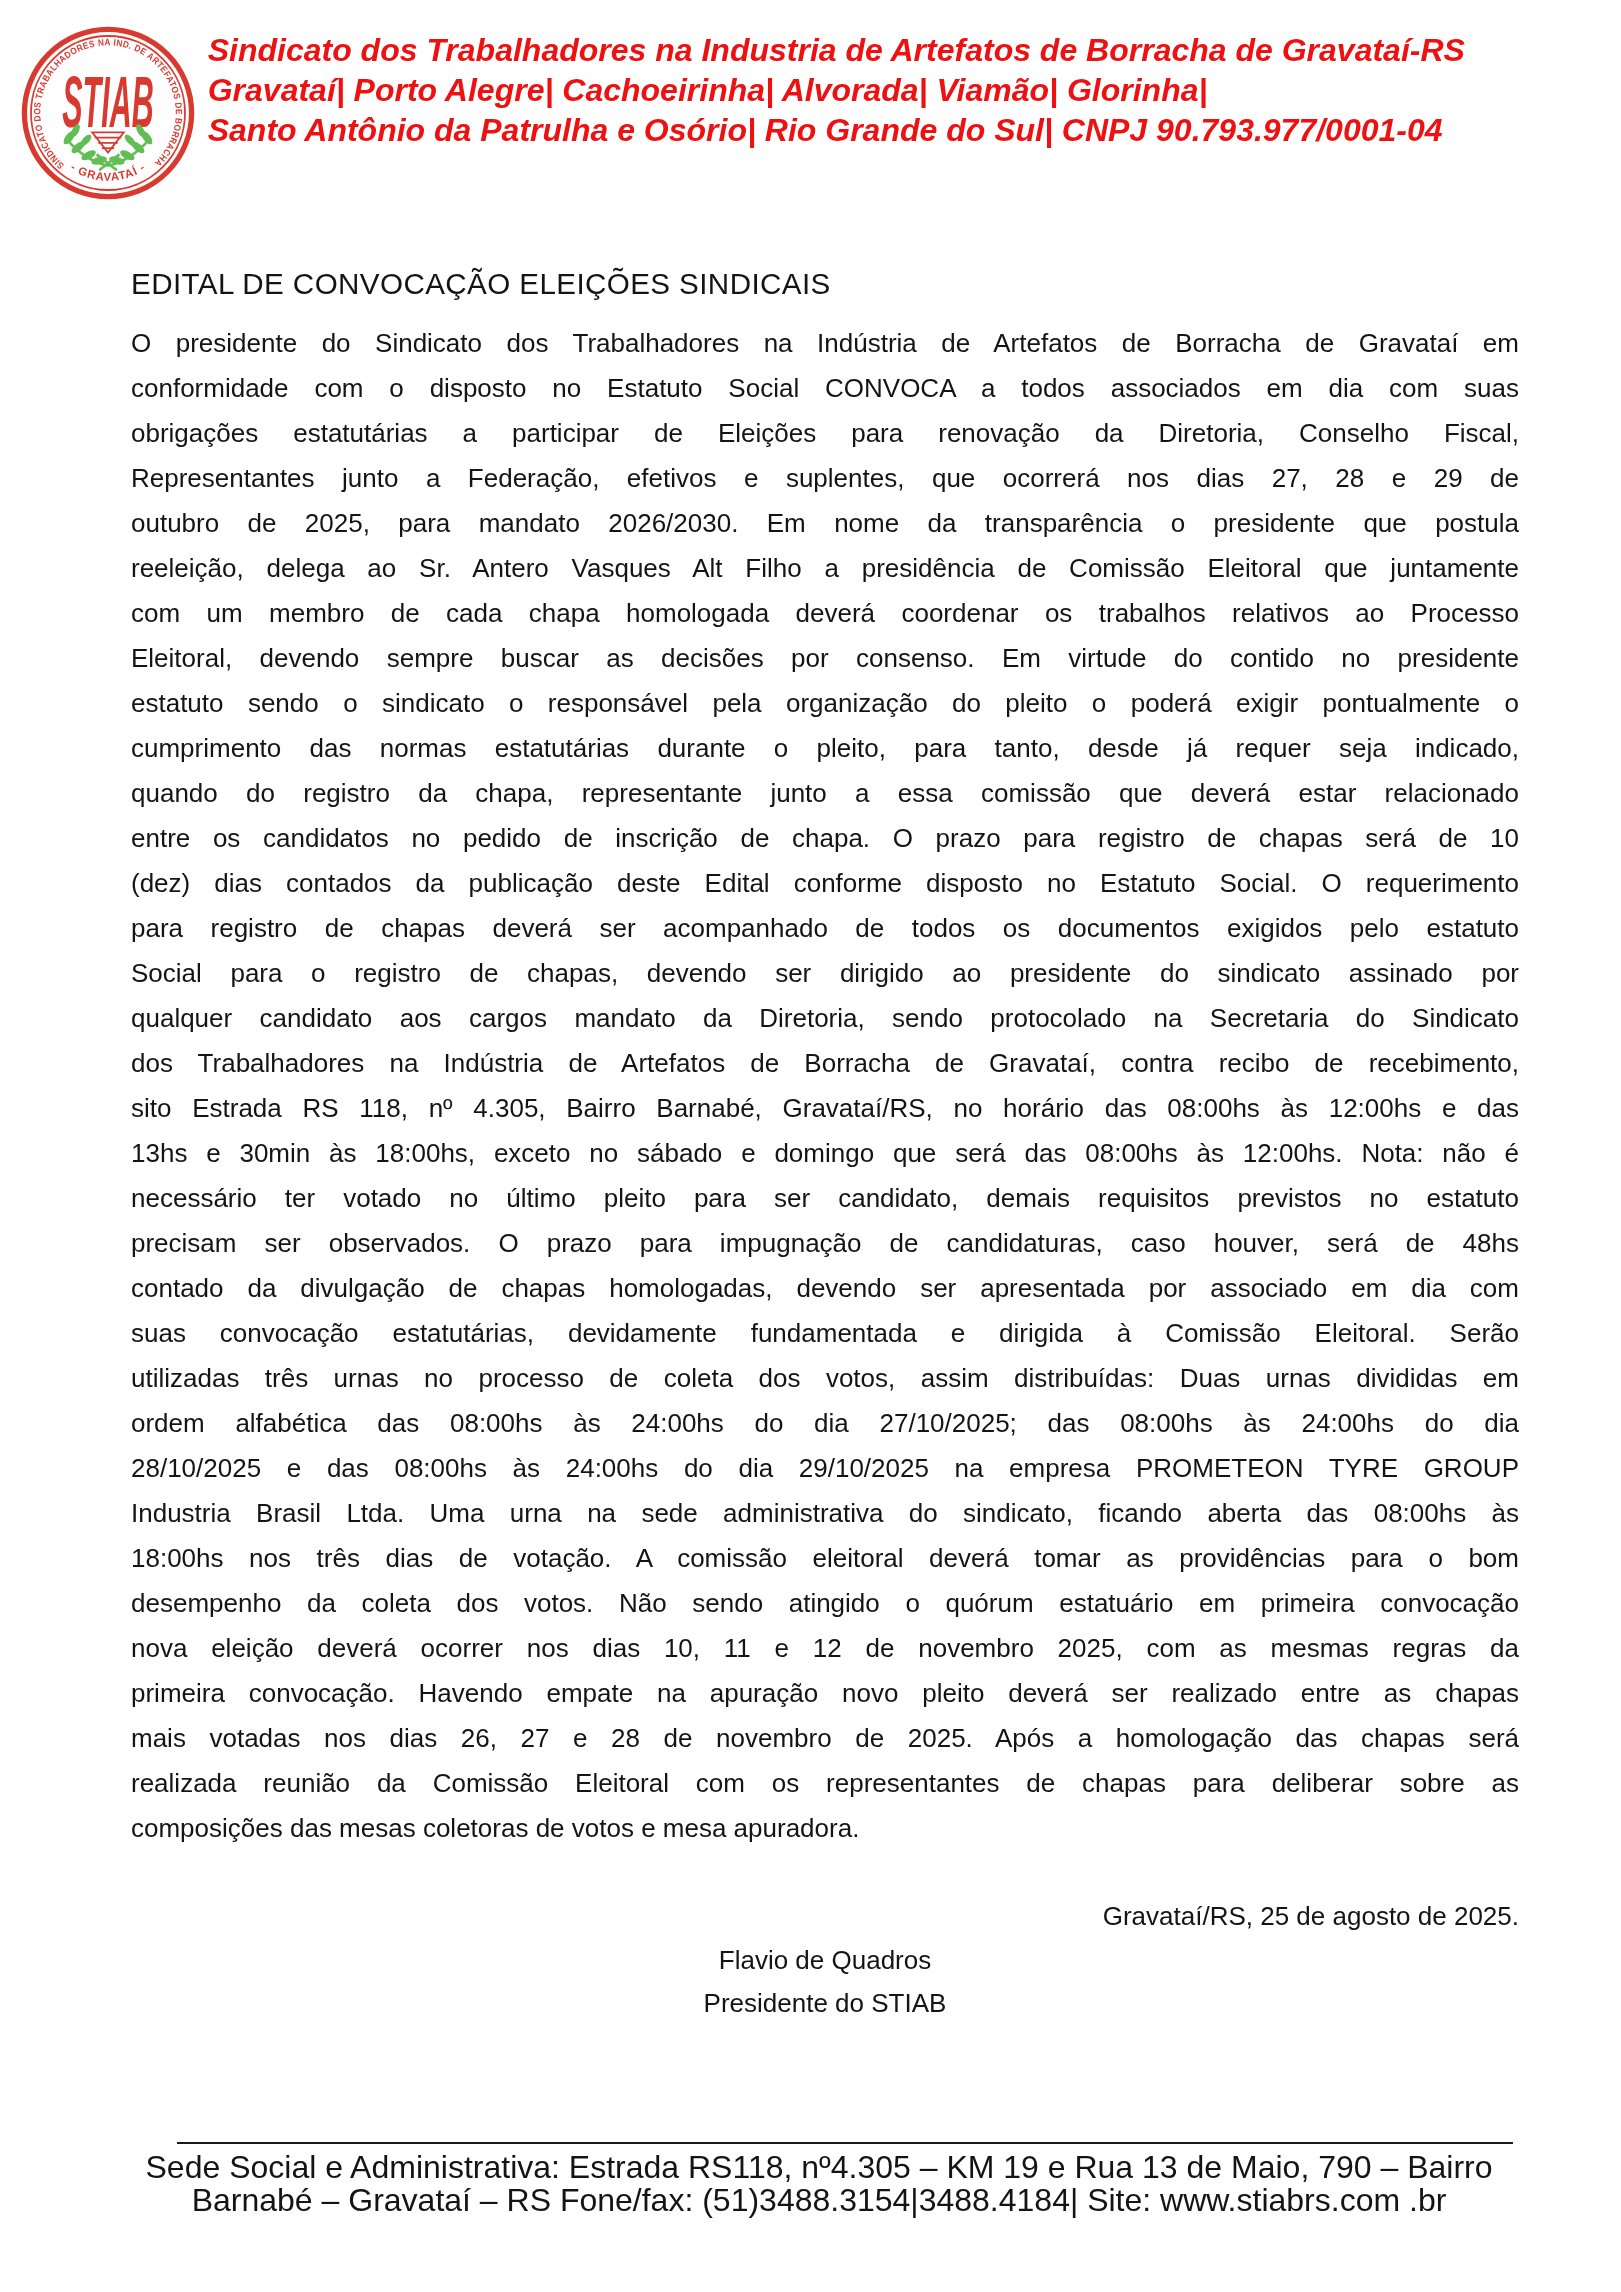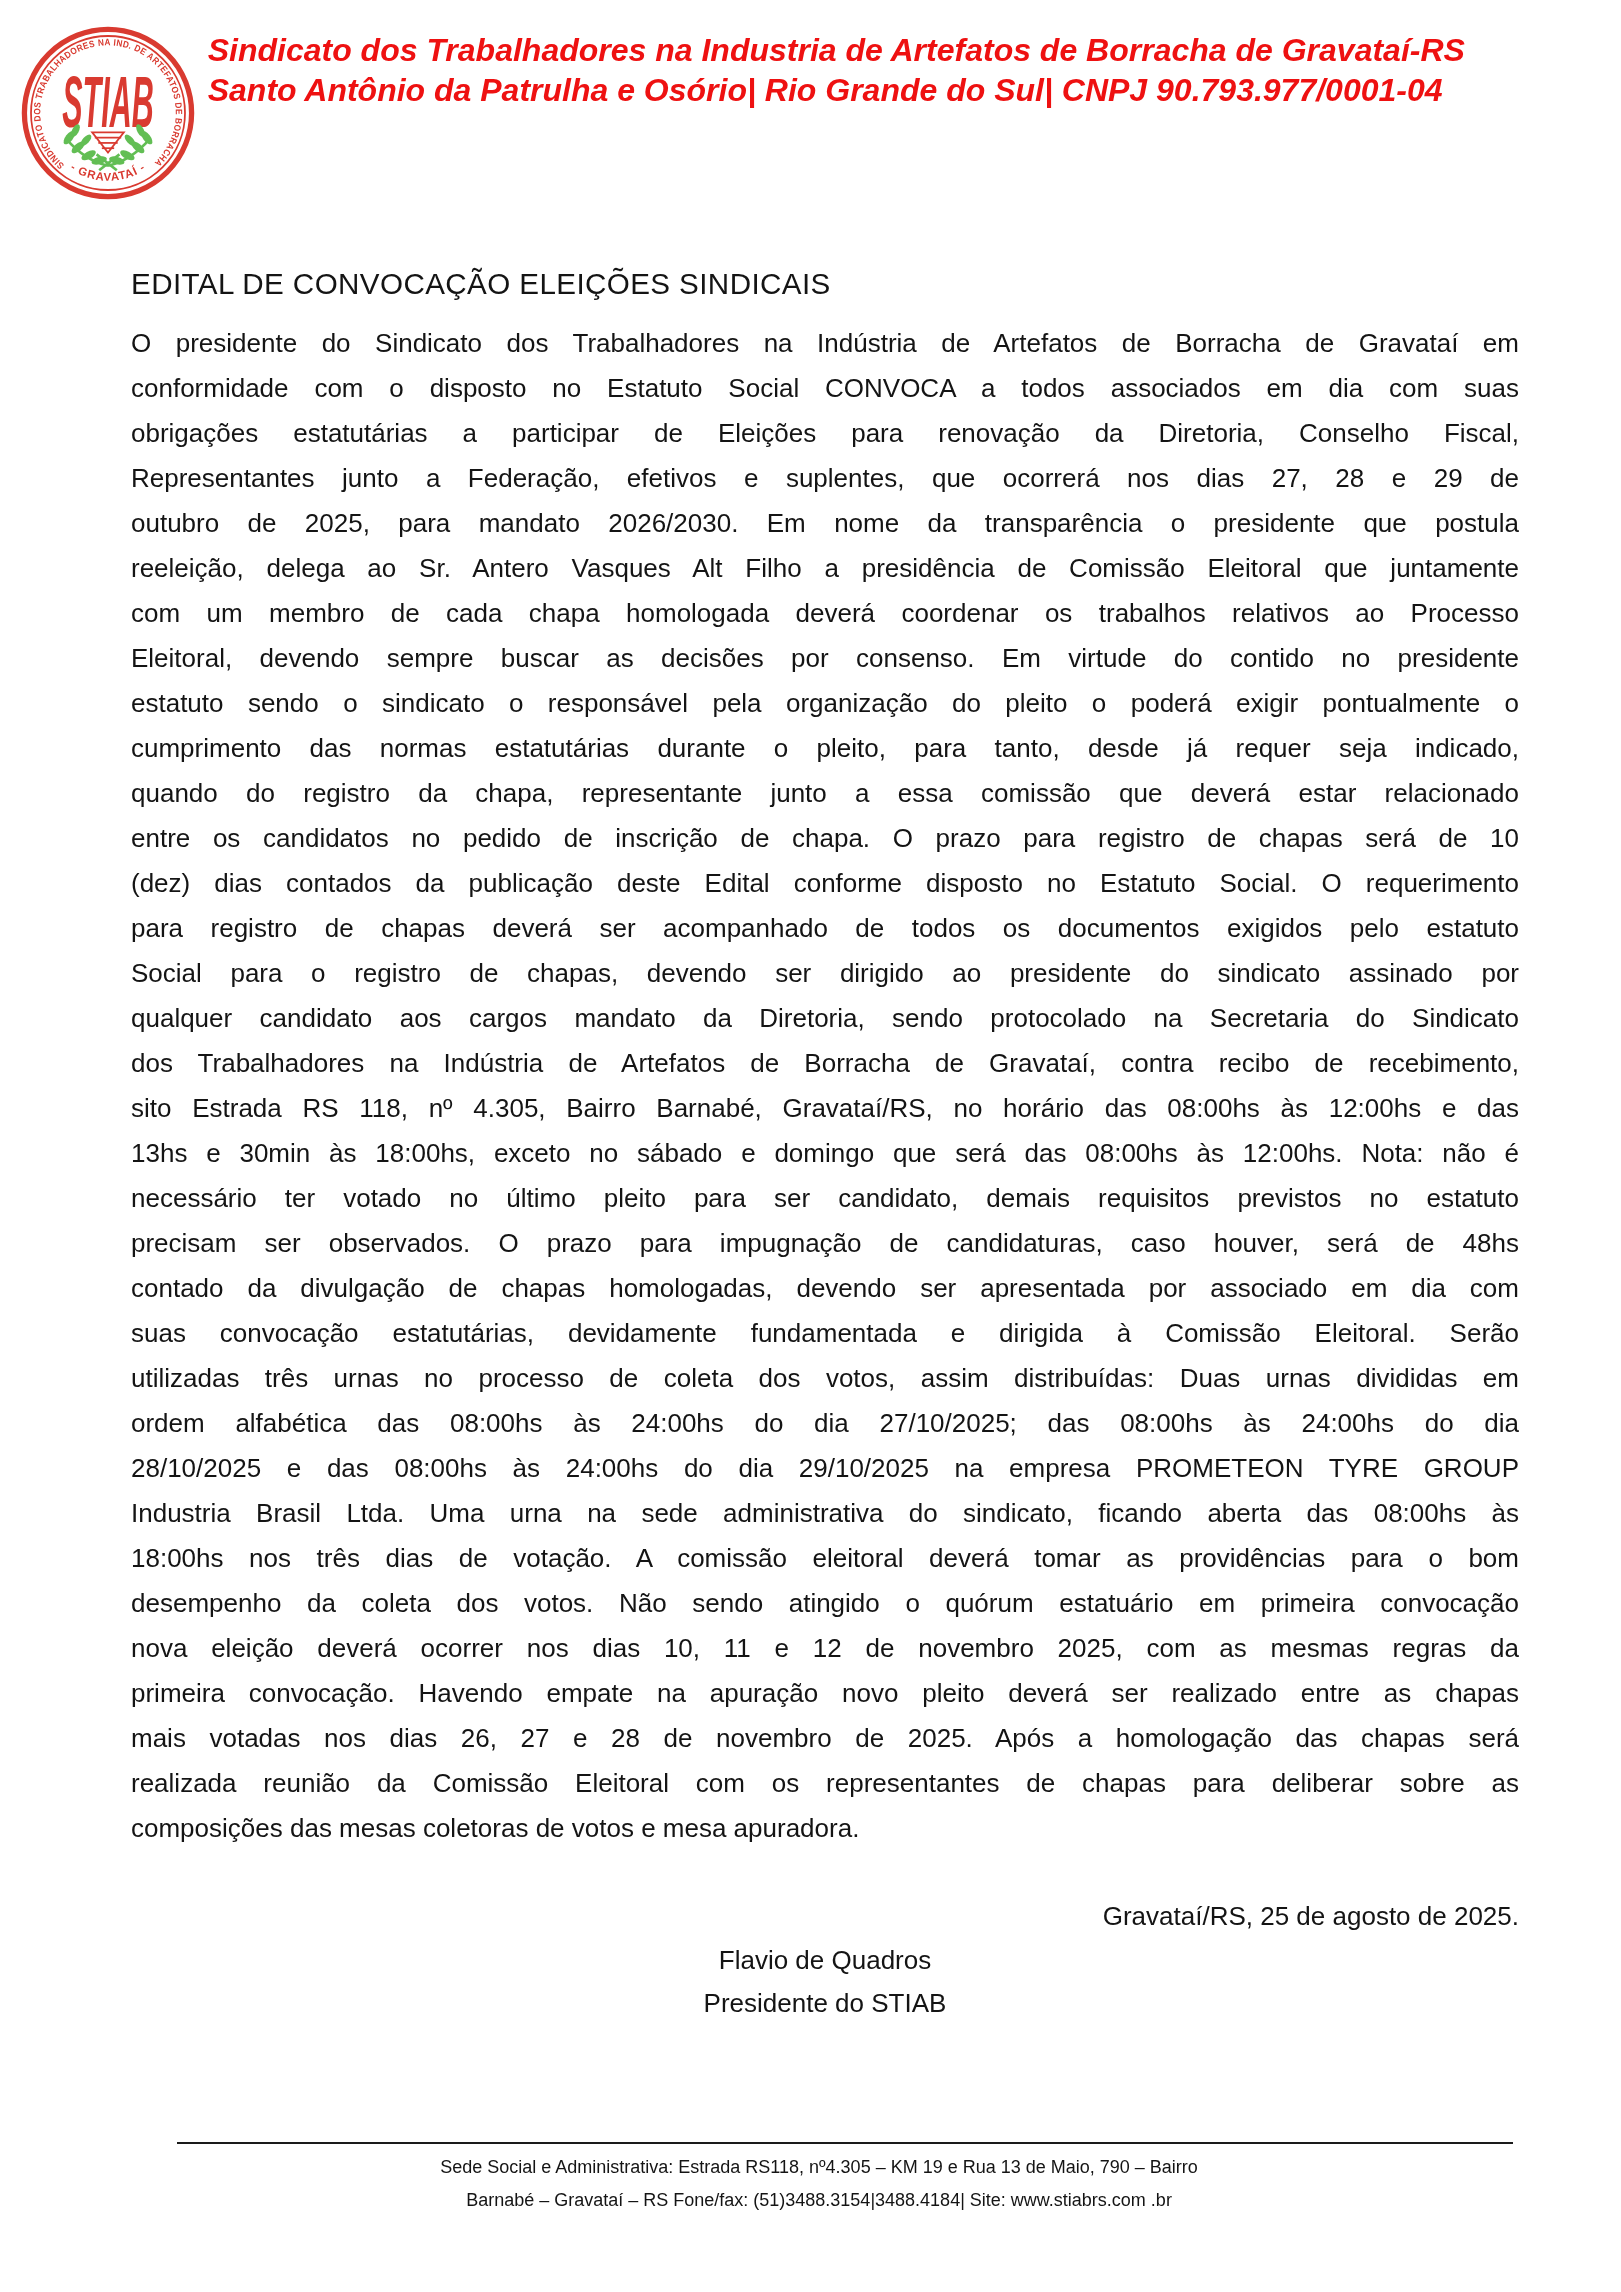--- a/index.html
+++ b/index.html
@@ -60,21 +60,21 @@
     line-height: 43px;
   }
 
   
   .footer {
     position: absolute;
     left: 125px;
     width: 1388px;
     top: 2142px;
     text-align: center;
-    font-size: 18px;
+    font-size: 32px;
     line-height: 33px;
   }
   .footer-rule {
     border-top: 2.7px solid #1a1a1a;
     margin: 0 0 7.2px 52px;
     height: 0;
   }
 
   
   .logo text { font-family: "Liberation Sans", sans-serif; }
@@ -120,20 +120,21 @@
         <ellipse cx="134" cy="139" rx="9" ry="4.2" transform="rotate(40 134 139)"></ellipse>
         <ellipse cx="122" cy="148" rx="9" ry="4.2" transform="rotate(28 122 148)"></ellipse>
         <ellipse cx="110" cy="154" rx="9" ry="4.2" transform="rotate(16 110 154)"></ellipse>
         <ellipse cx="137" cy="120" rx="8" ry="3.8" transform="rotate(62 137 120)"></ellipse>
         <ellipse cx="125" cy="131" rx="8" ry="3.8" transform="rotate(48 125 131)"></ellipse>
       </g>
     </svg>
 
     <div class="head-lines">
       <div class="head-line">Sindicato dos Trabalhadores na Industria de Artefatos de Borracha de Gravataí-RS</div>
+      <div class="head-line">Gravataí| Porto Alegre| Cachoeirinha| Alvorada| Viamão| Glorinha|</div>
       <div class="head-line">Santo Antônio da Patrulha e Osório| Rio Grande do Sul| CNPJ 90.793.977/0001-04</div>
     </div>
   </header>
 
   <main class="content">
     <h1 class="doc-title">EDITAL DE CONVOCAÇÃO ELEIÇÕES SINDICAIS</h1>
 
     <div class="paragraph">
 
     <div class="body-line">O presidente do Sindicato dos Trabalhadores na Indústria de Artefatos de Borracha de Gravataí em</div>

